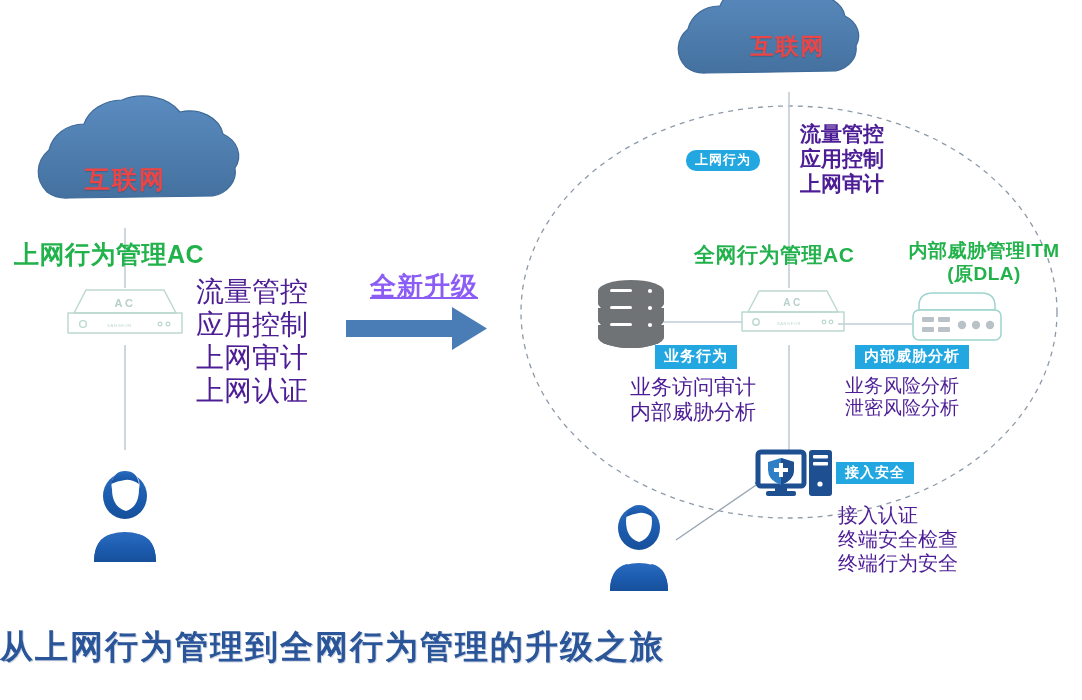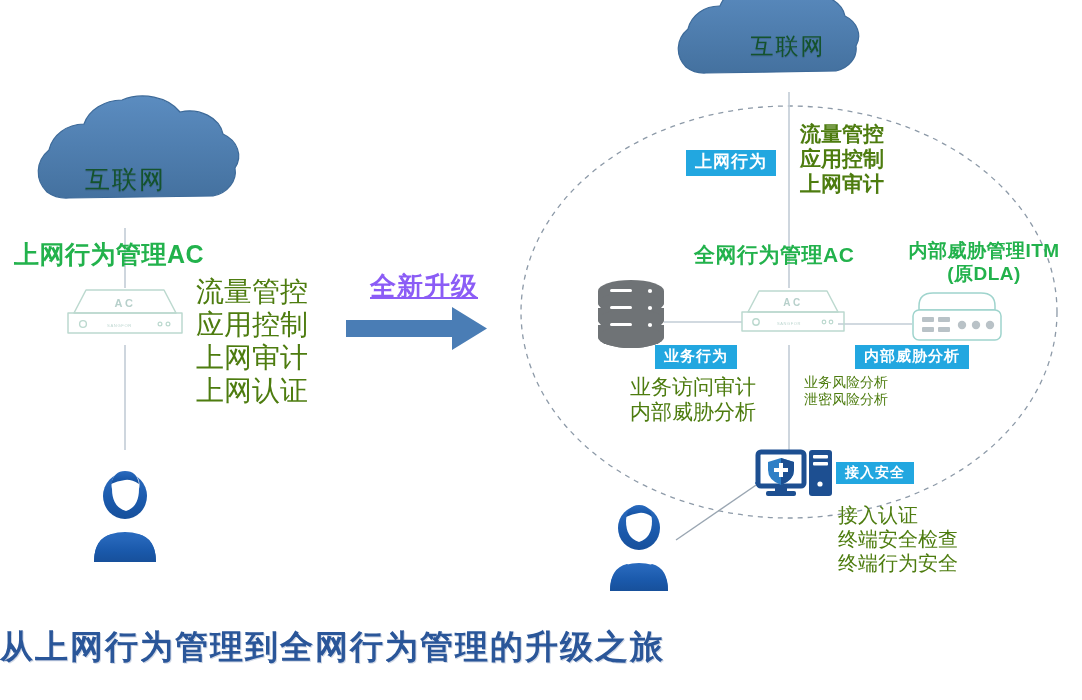--- a/index.html
+++ b/index.html
@@ -11,36 +11,36 @@
     overflow:hidden;
     position:relative;
   }
   #stage{position:absolute;inset:0;width:1082px;height:700px;}
   .abs{position:absolute;}
 
   
   .cloud-label{
     position:absolute;left:0;right:0;
     text-align:center;
-    color:#14532d;
-    font-weight:400;
+    color:#ef4444;
+    font-weight:700;
     letter-spacing:2px;
     text-shadow:0 1px 1px rgba(0,0,0,.18);
     pointer-events:none;
   }
 
   
   .green-title{
     color:#22b24c;
     font-weight:bold;
     white-space:nowrap;
     letter-spacing:.5px;
   }
   .black-list{
-    color:#4d7c0f;
+    color:#4c1d95;
     font-weight:500;
     line-height:1.18;
     white-space:nowrap;
   }
   .black-list.small{line-height:1.2;}
 
   
   .badge{
     display:inline-block;
     background:#22a7e0;
@@ -237,21 +237,21 @@
     <div>应用控制</div>
     <div>上网审计</div>
     <div>上网认证</div>
   </div>
 
   <div class="abs upgrade-text" style="left:370px;top:269px;font-size:26px;">全新升级</div>
 
   <div class="cloud-label" style="top:31px;left:690px;width:196px;font-size:23px;">互联网</div>
 
   <div class="abs" style="left:686px;top:150px;">
-    <span class="badge" style="font-size:17px;">上网行为</span>
+    <span class="badge" style="font-size:13px;border-radius:10px;">上网行为</span>
   </div>
   <div class="abs black-list" style="left:800px;top:122px;font-size:21px;font-weight:bold;">
     <div>流量管控</div>
     <div>应用控制</div>
     <div>上网审计</div>
   </div>
 
   <div class="abs green-title" style="left:694px;top:241px;font-size:21px;">全网行为管理AC</div>
 
   <div class="abs green-title" style="left:899px;top:240px;font-size:19px;text-align:center;width:170px;line-height:1.2;">
@@ -263,21 +263,21 @@
     <span class="badge" style="font-size:15px;">业务行为</span>
   </div>
   <div class="abs black-list" style="left:630px;top:375px;font-size:21px;">
     <div>业务访问审计</div>
     <div>内部威胁分析</div>
   </div>
 
   <div class="abs" style="left:855px;top:345px;">
     <span class="badge" style="font-size:15px;">内部威胁分析</span>
   </div>
-  <div class="abs black-list" style="left:804px;top:375px;font-size:14px;font-family:Liberation Mono, monospace;">
+  <div class="abs black-list" style="left:845px;top:375px;font-size:19px;">
     <div>业务风险分析</div>
     <div>泄密风险分析</div>
   </div>
 
   <div class="abs" style="left:836px;top:462px;">
     <span class="badge" style="font-size:14px;">接入安全</span>
   </div>
   <div class="abs black-list small" style="left:838px;top:503px;font-size:20px;">
     <div>接入认证</div>
     <div>终端安全检查</div>

